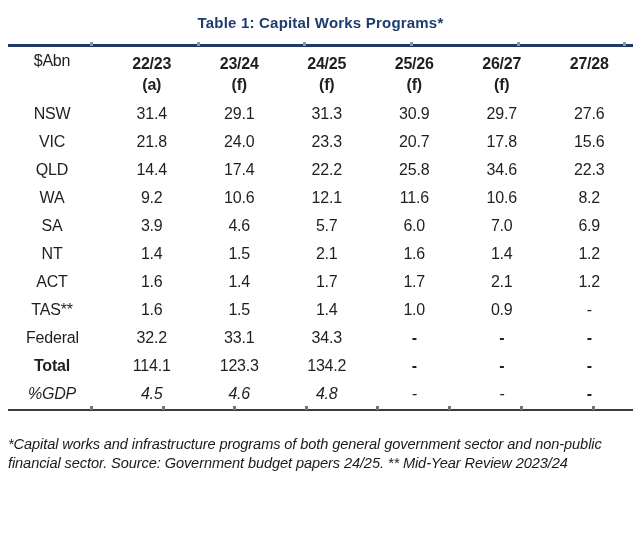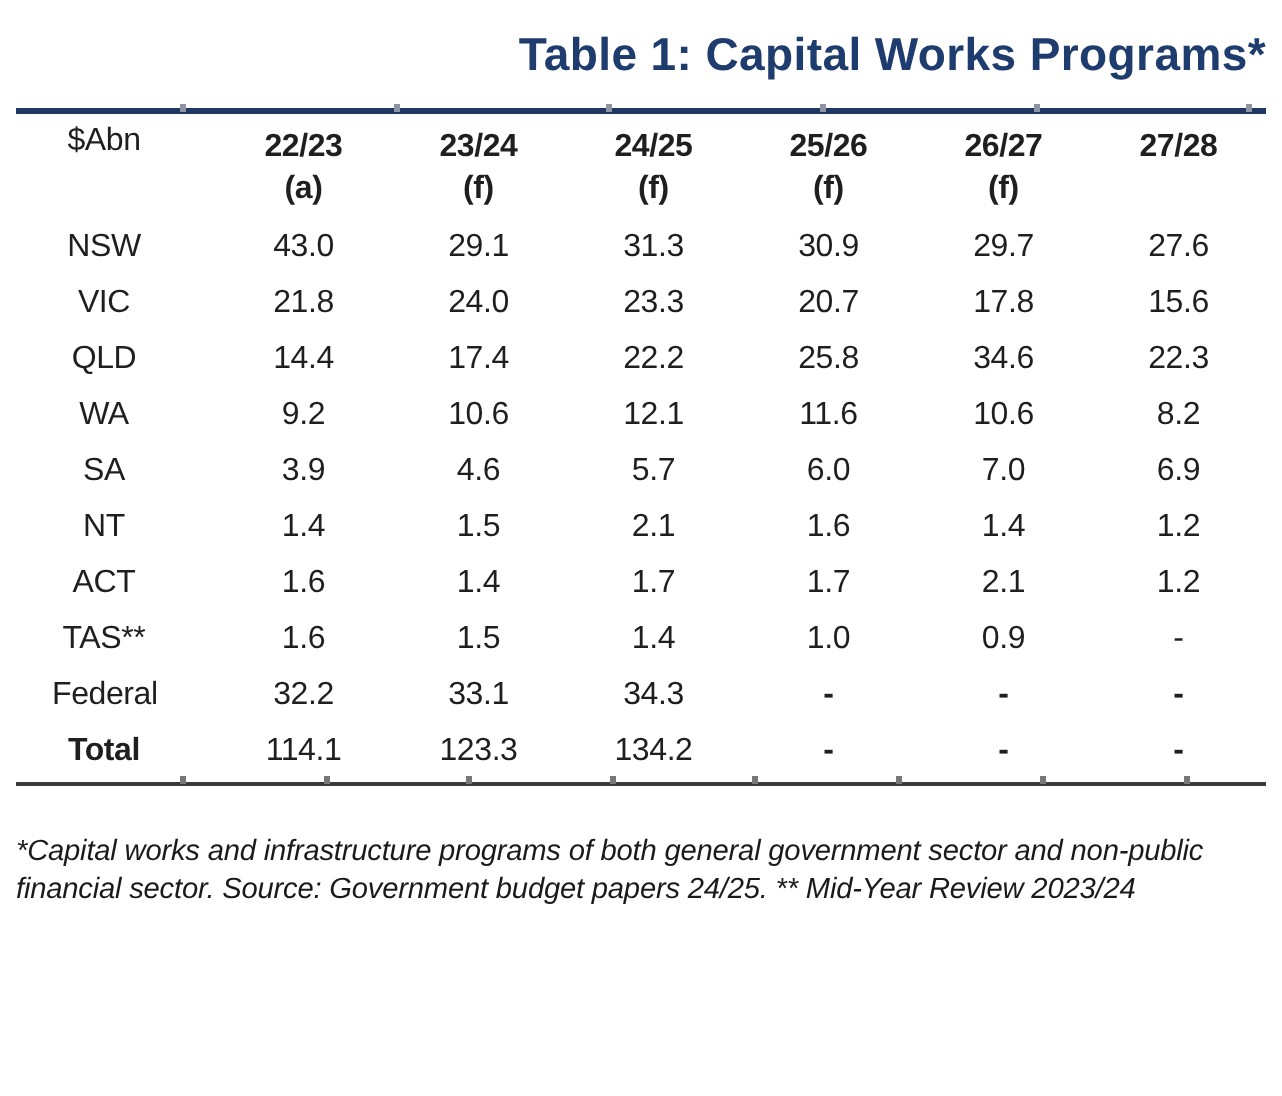--- a/index.html
+++ b/index.html
@@ -1,19 +1,19 @@
 <!DOCTYPE html>
 <html><head>
 <meta charset="utf-8">
 <style>
   html,body{margin:0;padding:0;background:#ffffff;}
   body{width:641px;height:548px;font-family:"Liberation Sans",sans-serif;color:#1e1e1e;overflow:hidden;}
   .page{padding:8px 8px 0 8px;}
   .title{
-    text-align:right;font-size:23px;font-weight:bold;color:#1f3c6e;
+    text-align:center;font-size:15px;font-weight:bold;color:#1f3c6e;
     letter-spacing:.2px;margin:6px 0 13px 0;
   }
   .rule{position:relative;}
   .rule-top{border-top:3px solid #1f3864;}
   .rule-bottom{border-top:2px solid #3b3b3b;margin-top:1px;}
   .tick{position:absolute;top:-5px;width:3px;height:4px;background:#8d94a3;display:block;}
   .rule-bottom .tick{background:#777;}
   table{width:100%;border-collapse:collapse;table-layout:fixed;}
   col.c0{width:100px;}
   td{font-size:16px;letter-spacing:-0.2px;text-align:center;padding:4px 0 5px 0;vertical-align:middle;color:#1f1f1f;}
@@ -65,21 +65,21 @@
         <td class="nt">(f)</td>
         <td class="nt">(f)</td>
         <td class="nt">(f)</td>
         <td class="nt">(f)</td>
         <td class="nt"></td>
       </tr>
     </thead>
     <tbody>
       <tr>
         <td class="lbl">NSW</td>
-        <td>43.0</td>
+        <td>31.4</td>
         <td>29.1</td>
         <td>31.3</td>
         <td>30.9</td>
         <td>29.7</td>
         <td>27.6</td>
       </tr>
       <tr>
         <td class="lbl">VIC</td>
         <td>21.8</td>
         <td>24.0</td>
@@ -153,20 +153,29 @@
       </tr>
       <tr class="r-total">
         <td class="lbl">Total</td>
         <td>114.1</td>
         <td>123.3</td>
         <td>134.2</td>
         <td class="bd">-</td>
         <td class="bd">-</td>
         <td class="bd">-</td>
       </tr>
+      <tr class="r-gdp">
+        <td class="lbl">%GDP</td>
+        <td>4.5</td>
+        <td>4.6</td>
+        <td>4.8</td>
+        <td>-</td>
+        <td>-</td>
+        <td class="bd">-</td>
+      </tr>
     </tbody>
   </table>
 
   <div class="rule rule-bottom">
     <i class="tick" style="left:82px"></i>
     <i class="tick" style="left:154px"></i>
     <i class="tick" style="left:225px"></i>
     <i class="tick" style="left:297px"></i>
     <i class="tick" style="left:368px"></i>
     <i class="tick" style="left:440px"></i>

